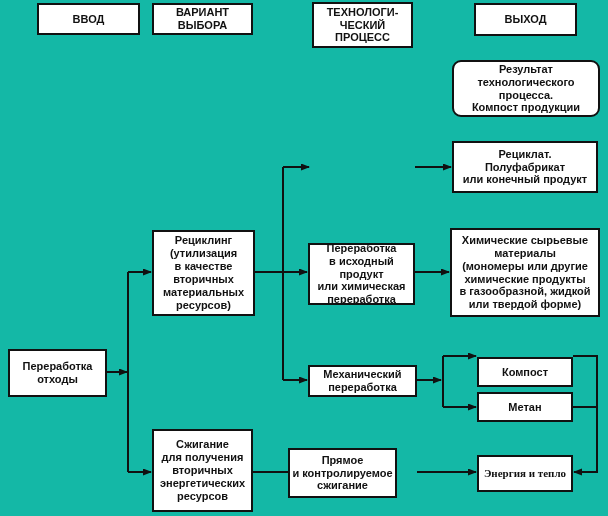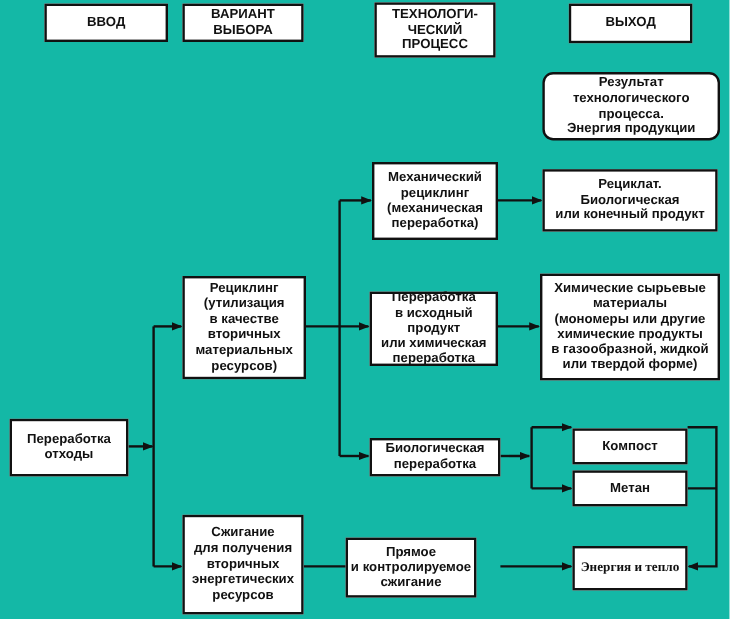--- a/index.html
+++ b/index.html
@@ -79,48 +79,44 @@
   <div class="node" style="left:152px; top:3px;  width:101px; height:32px;">ВАРИАНТ
 ВЫБОРА</div>
   <div class="node" style="left:312px; top:2px;  width:101px; height:46px;">ТЕХНОЛОГИ-
 ЧЕСКИЙ
 ПРОЦЕСС</div>
   <div class="node" style="left:474px; top:3px;  width:103px; height:33px;">ВЫХОД</div>
 
   <div class="node rounded" style="left:452px; top:60px; width:148px; height:57px;">Результат
 технологического
 процесса.
-Энергия продукции</div>
+Компост продукции</div>
 
-  <div class="node" style="left:310px; top:135px; width:105px; height:65px;">Механический
-рециклинг
-(механическая
-переработка)</div>
   <div class="node" style="left:452px; top:141px; width:146px; height:52px;">Рециклат.
-Биологическая
+Полуфабрикат
 или конечный продукт</div>
 
   <div class="node" style="left:152px; top:230px; width:103px; height:86px;">Рециклинг
 (утилизация
 в качестве
 вторичных
 материальных
 ресурсов)</div>
   <div class="node" style="left:308px; top:243px; width:107px; height:62px;">Переработка
 в исходный продукт
 или химическая
 переработка</div>
   <div class="node" style="left:450px; top:228px; width:150px; height:89px;">Химические сырьевые
 материалы
 (мономеры или другие
 химические продукты
 в газообразной, жидкой
 или твердой форме)</div>
 
-  <div class="node" style="left:308px; top:365px; width:109px; height:32px;">Биологическая
+  <div class="node" style="left:308px; top:365px; width:109px; height:32px;">Механический
 переработка</div>
   <div class="node" style="left:477px; top:341px; width:96px;  height:30px;margin-top:16px;">Компост</div>
   <div class="node" style="left:477px; top:392px; width:96px;  height:30px;">Метан</div>
 
   <div class="node" style="left:8px;   top:349px; width:99px;  height:48px;">Переработка
 отходы</div>
   <div class="node" style="left:152px; top:429px; width:101px; height:83px;">Сжигание
 для получения
 вторичных
 энергетических

